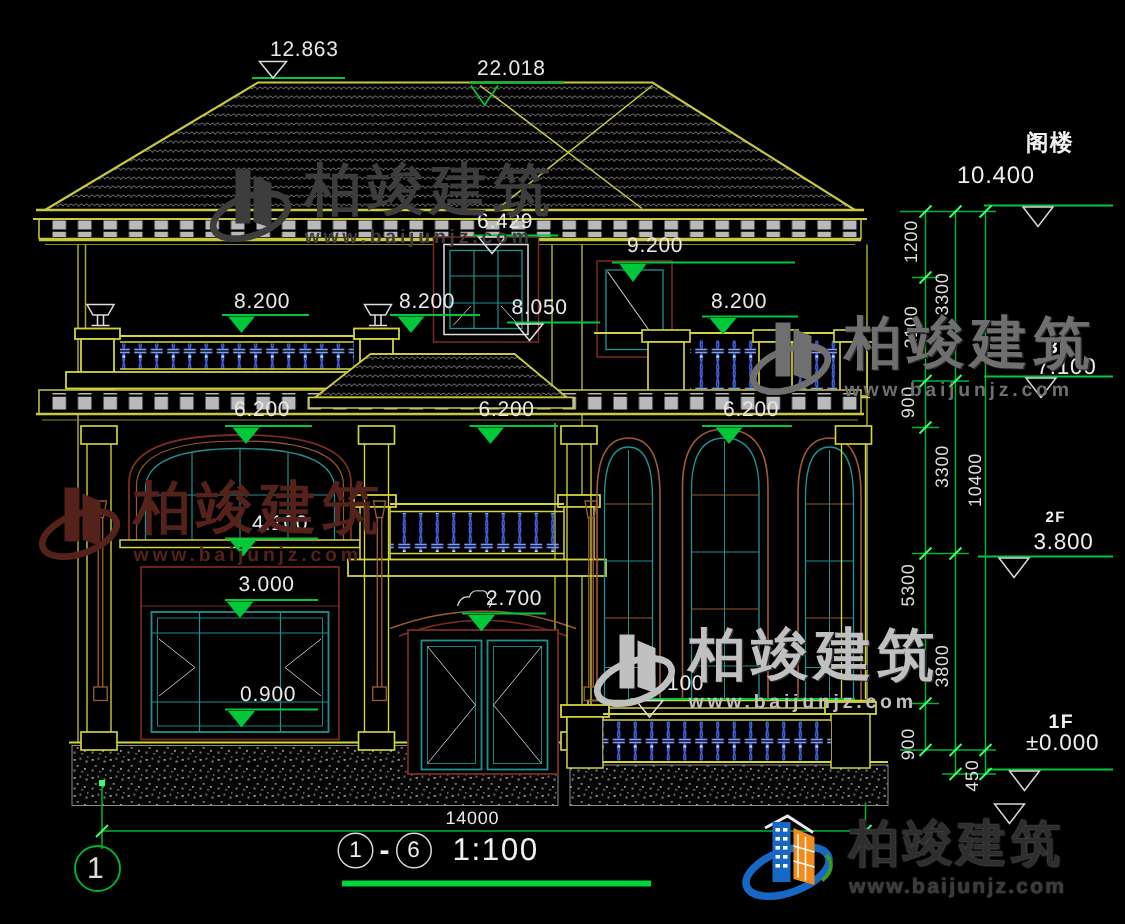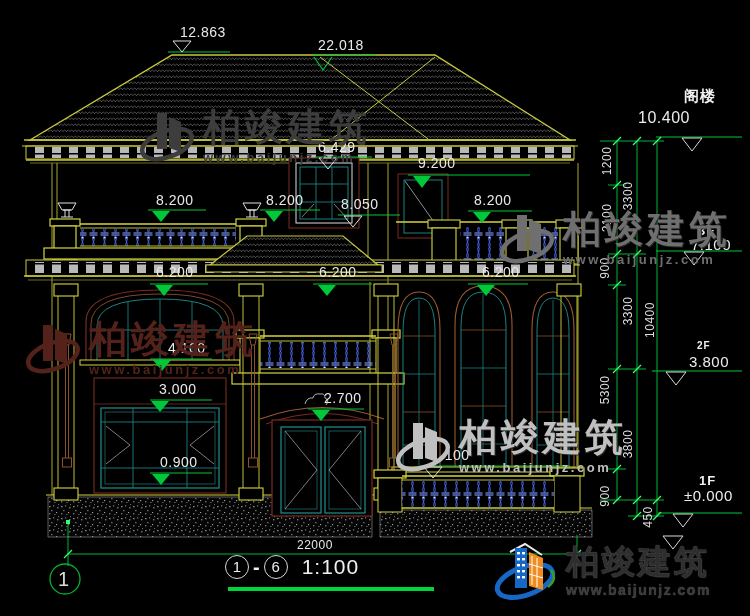--- a/index.html
+++ b/index.html
@@ -471,21 +471,21 @@
 <span class="vd" id="d1200">1200</span>
 <span class="vd" id="d3300a">3300</span>
 <span class="vd" id="d2100">2100</span>
 <span class="vd" id="d900a">900</span>
 <span class="vd" id="d3300b">3300</span>
 <span class="vd" id="d10400">10400</span>
 <span class="vd" id="d5300">5300</span>
 <span class="vd" id="d3800">3800</span>
 <span class="vd" id="d900b">900</span>
 <span class="vd" id="d450">450</span>
-<span class="lb" id="d14000">22000</span>
+<span class="lb" id="d14000">14000</span>
 <span class="lb" id="axisbubble">1</span>
 
 <div class="wm" id="wm1">
   <svg width="58" height="56" viewBox="0 0 58 56">
     <ellipse cx="29" cy="36" rx="26" ry="13" fill="none" stroke="currentColor" stroke-width="4.5" transform="rotate(-20 29 36)"></ellipse>
     <rect x="19" y="5" width="10" height="36" fill="currentColor"></rect>
     <path d="M31,9 L43,14 V44 L31,40 Z" fill="currentColor"></path>
   </svg>
   <div class="cols">
     <span class="tx">柏竣建筑</span>

